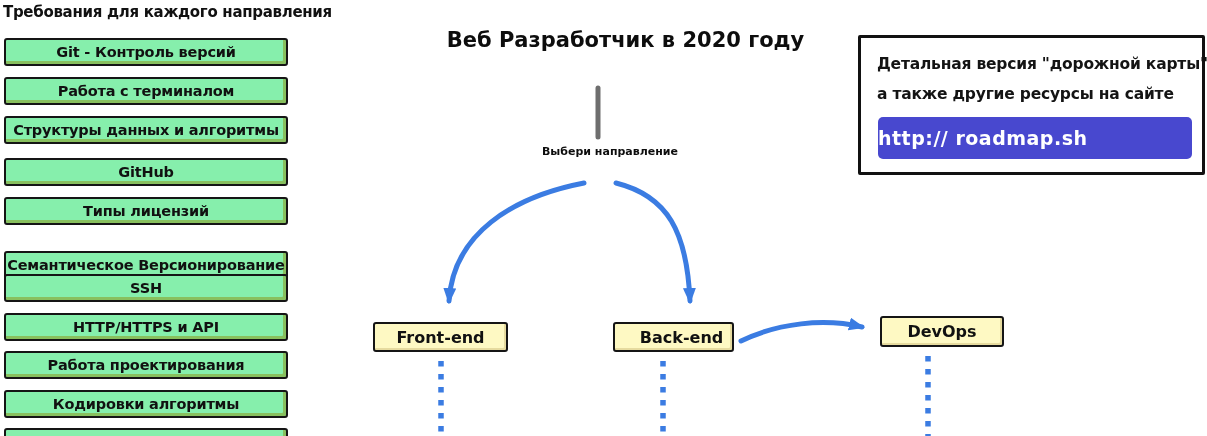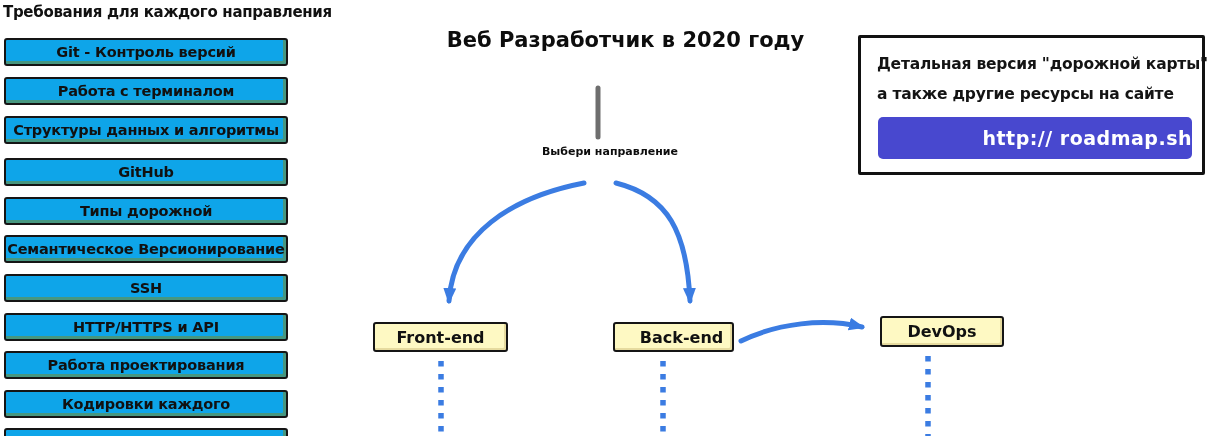--- a/index.html
+++ b/index.html
@@ -25,21 +25,21 @@
     color: #111111;
     letter-spacing: -0.3px;
     white-space: nowrap;
   }
   .req-box {
     position: absolute;
     left: 4px;
     width: 284px;
     height: 28px;
     box-sizing: border-box;
-    background: #0ea5e9;
+    background: #86efac;
     border: 2.5px solid #151515;
     border-radius: 3px;
     box-shadow: inset -3px -3px 0 rgba(140, 135, 0, 0.45);
     display: flex;
     align-items: center;
     justify-content: center;
   }
   .req-box span {
     font-size: 14.5px;
     font-weight: bold;
@@ -122,21 +122,21 @@
   .info-line2 { top: 47px; }
   .url-button {
     position: absolute;
     left: 17px; top: 79px;
     width: 314px;
     height: 42px;
     background: #4848CF;
     border-radius: 5px;
     display: flex;
     align-items: center;
-    justify-content: flex-end;
+    justify-content: flex-start;
     cursor: pointer;
   }
   .url-button span {
     color: #ffffff;
     font-size: 19px;
     font-weight: bold;
     letter-spacing: 0.5px;
     white-space: nowrap;
   }
 </style>
@@ -153,36 +153,36 @@
   <div class="req-box" style="top:77px">
       <span>Работа с терминалом</span>
     </div>
   <div class="req-box" style="top:116px">
       <span>Структуры данных и алгоритмы</span>
     </div>
   <div class="req-box" style="top:158px">
       <span>GitHub</span>
     </div>
   <div class="req-box" style="top:197px">
-      <span>Типы дорожной</span>
-    </div>
-  <div class="req-box" style="top:235px">
+      <span>Типы лицензий</span>
+    </div>
+  <div class="req-box" style="top:251px">
       <span>Семантическое Версионирование</span>
     </div>
   <div class="req-box" style="top:274px">
       <span>SSH</span>
     </div>
   <div class="req-box" style="top:313px">
       <span>HTTP/HTTPS и API</span>
     </div>
   <div class="req-box" style="top:351px">
       <span>Работа проектирования</span>
     </div>
   <div class="req-box" style="top:390px">
-      <span>Кодировки каждого</span>
+      <span>Кодировки алгоритмы</span>
     </div>
   <div class="req-box" style="top:428px"></div>
 
   <h1 class="page-title">Веб Разработчик в 2020 году</h1>
   <div class="choose-label">Выбери направление</div>
 
   <svg class="connector-svg" viewBox="0 0 1207 436" xmlns="http://www.w3.org/2000/svg">
     <defs>
       <marker id="arrowhead" markerUnits="userSpaceOnUse" markerWidth="18" markerHeight="15" refX="13" refY="6.5" orient="auto">
         <path d="M0,0 L16,6.5 L0,13 Z" fill="#3B7CE2"></path>

